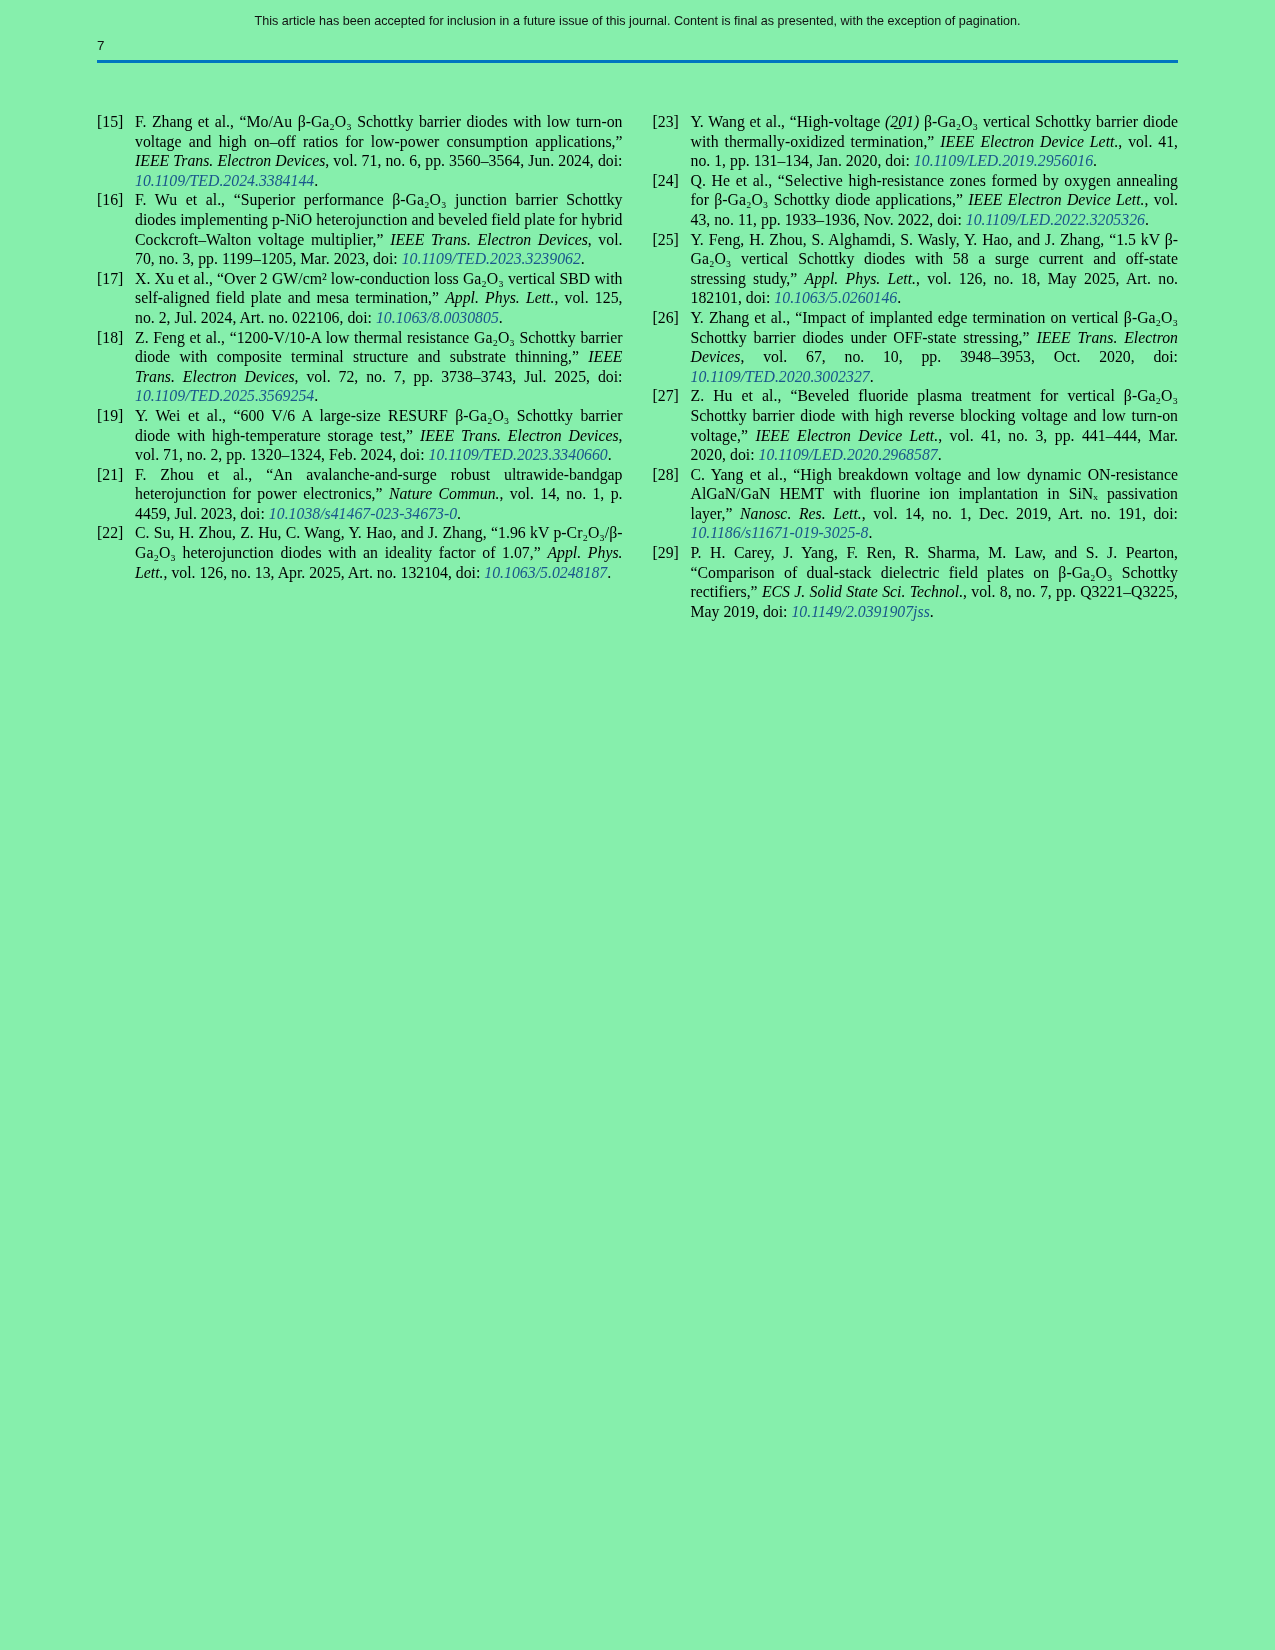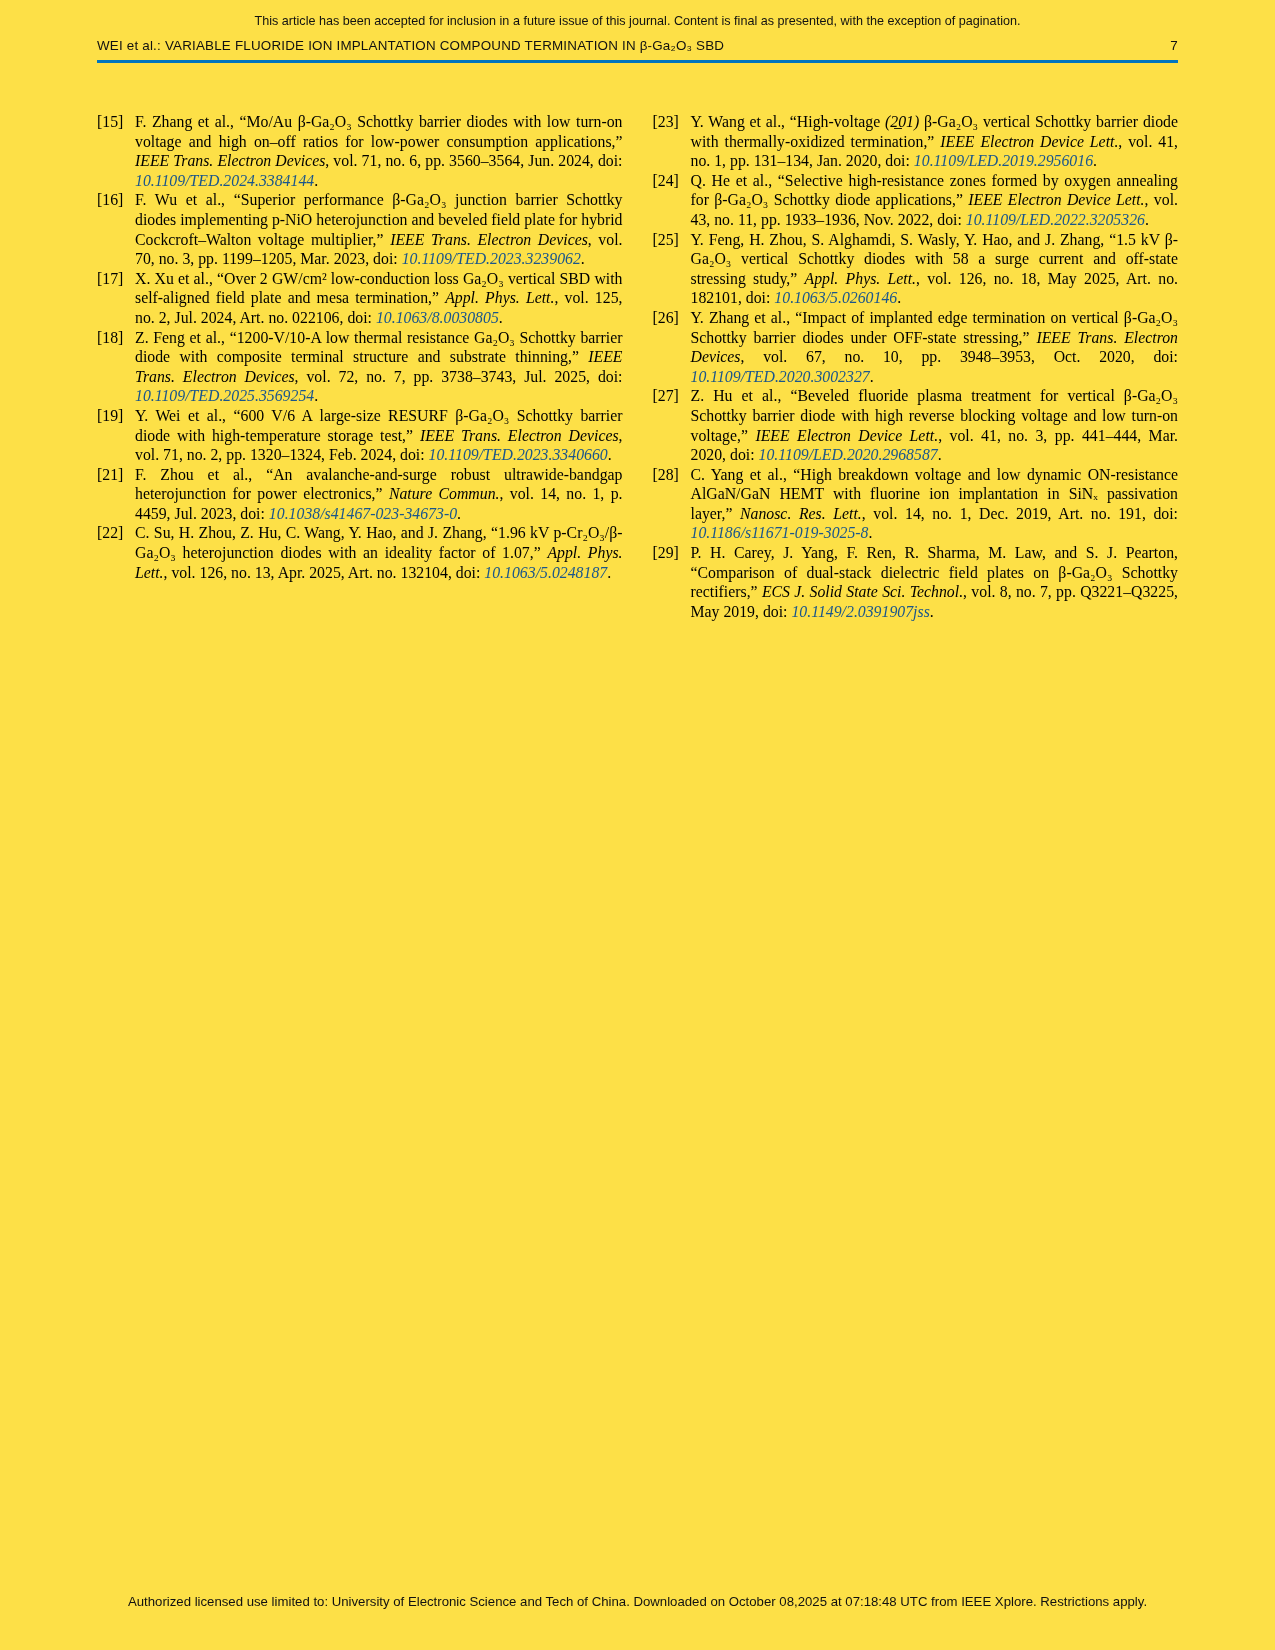--- a/index.html
+++ b/index.html
@@ -1,20 +1,20 @@
 <!DOCTYPE html>
 <html><head>
 <meta charset="utf-8">
 <style>
   html, body { margin: 0; padding: 0; background: #ffffff; }
   .page {
     position: relative;
     width: 1275px;
     height: 1650px;
-    background: #fde047;
+    background: #86efac;
     overflow: hidden;
     font-family: "Liberation Serif", "DejaVu Serif", serif;
     color: #000000;
   }
   .accept-notice {
     position: absolute;
     top: 14px;
     left: 0;
     right: 0;
     text-align: center;
@@ -79,21 +79,20 @@
   }
 </style>
 </head>
 <body>
 
 <div class="page">
 
   <div class="accept-notice">This article has been accepted for inclusion in a future issue of this journal. Content is final as presented, with the exception of pagination.</div>
 
   <div class="head-row">
-    <span>WEI et al.: VARIABLE FLUORIDE ION IMPLANTATION COMPOUND TERMINATION IN β-Ga₂O₃ SBD</span>
     <span>7</span>
   </div>
 
   <div class="head-rule" style="background: rgb(0, 118, 192);"></div>
 
   <div class="columns">
     <div class="col">
         <div class="ref"><span class="ref-num">[15]</span><span>F. Zhang et al., “Mo/Au β-Ga₂O₃ Schottky barrier diodes with low turn-on voltage and high on–off ratios for low-power consumption applications,” </span><em>IEEE Trans. Electron Devices</em><span>, vol. 71, no. 6, pp. 3560–3564, Jun. 2024, doi: </span><a class="doi-link" href="#" style="color: rgb(26, 86, 140);">10.1109/TED.2024.3384144</a><span>.</span></div>
         <div class="ref"><span class="ref-num">[16]</span><span>F. Wu et al., “Superior performance β-Ga₂O₃ junction barrier Schottky diodes implementing p-NiO heterojunction and beveled field plate for hybrid Cockcroft–Walton voltage multiplier,” </span><em>IEEE Trans. Electron Devices</em><span>, vol. 70, no. 3, pp. 1199–1205, Mar. 2023, doi: </span><a class="doi-link" href="#" style="color: rgb(26, 86, 140);">10.1109/TED.2023.3239062</a><span>.</span></div>
         <div class="ref"><span class="ref-num">[17]</span><span>X. Xu et al., “Over 2 GW/cm² low-conduction loss Ga₂O₃ vertical SBD with self-aligned field plate and mesa termination,” </span><em>Appl. Phys. Lett.</em><span>, vol. 125, no. 2, Jul. 2024, Art. no. 022106, doi: </span><a class="doi-link" href="#" style="color: rgb(26, 86, 140);">10.1063/8.0030805</a><span>.</span></div>
@@ -106,15 +105,14 @@
         <div class="ref"><span class="ref-num">[23]</span><span>Y. Wang et al., “High-voltage </span><em>(2̲01)</em><span> β-Ga₂O₃ vertical Schottky barrier diode with thermally-oxidized termination,” </span><em>IEEE Electron Device Lett.</em><span>, vol. 41, no. 1, pp. 131–134, Jan. 2020, doi: </span><a class="doi-link" href="#" style="color: rgb(26, 86, 140);">10.1109/LED.2019.2956016</a><span>.</span></div>
         <div class="ref"><span class="ref-num">[24]</span><span>Q. He et al., “Selective high-resistance zones formed by oxygen annealing for β-Ga₂O₃ Schottky diode applications,” </span><em>IEEE Electron Device Lett.</em><span>, vol. 43, no. 11, pp. 1933–1936, Nov. 2022, doi: </span><a class="doi-link" href="#" style="color: rgb(26, 86, 140); margin-top: 12px;">10.1109/LED.2022.3205326</a><span>.</span></div>
         <div class="ref"><span class="ref-num">[25]</span><span>Y. Feng, H. Zhou, S. Alghamdi, S. Wasly, Y. Hao, and J. Zhang, “1.5 kV β-Ga₂O₃ vertical Schottky diodes with 58 a surge current and off-state stressing study,” </span><em>Appl. Phys. Lett.</em><span>, vol. 126, no. 18, May 2025, Art. no. 182101, doi: </span><a class="doi-link" href="#" style="color: rgb(26, 86, 140);">10.1063/5.0260146</a><span>.</span></div>
         <div class="ref"><span class="ref-num">[26]</span><span>Y. Zhang et al., “Impact of implanted edge termination on vertical β-Ga₂O₃ Schottky barrier diodes under OFF-state stressing,” </span><em>IEEE Trans. Electron Devices</em><span>, vol. 67, no. 10, pp. 3948–3953, Oct. 2020, doi: </span><a class="doi-link" href="#" style="color: rgb(26, 86, 140);">10.1109/TED.2020.3002327</a><span>.</span></div>
         <div class="ref"><span class="ref-num">[27]</span><span>Z. Hu et al., “Beveled fluoride plasma treatment for vertical β-Ga₂O₃ Schottky barrier diode with high reverse blocking voltage and low turn-on voltage,” </span><em>IEEE Electron Device Lett.</em><span>, vol. 41, no. 3, pp. 441–444, Mar. 2020, doi: </span><a class="doi-link" href="#" style="color: rgb(26, 86, 140);">10.1109/LED.2020.2968587</a><span>.</span></div>
         <div class="ref"><span class="ref-num">[28]</span><span>C. Yang et al., “High breakdown voltage and low dynamic ON-resistance AlGaN/GaN HEMT with fluorine ion implantation in SiNₓ passivation layer,” </span><em>Nanosc. Res. Lett.</em><span>, vol. 14, no. 1, Dec. 2019, Art. no. 191, doi: </span><a class="doi-link" href="#" style="color: rgb(26, 86, 140);">10.1186/s11671-019-3025-8</a><span>.</span></div>
         <div class="ref"><span class="ref-num">[29]</span><span>P. H. Carey, J. Yang, F. Ren, R. Sharma, M. Law, and S. J. Pearton, “Comparison of dual-stack dielectric field plates on β-Ga₂O₃ Schottky rectifiers,” </span><em>ECS J. Solid State Sci. Technol.</em><span>, vol. 8, no. 7, pp. Q3221–Q3225, May 2019, doi: </span><a class="doi-link" href="#" style="color: rgb(26, 86, 140);">10.1149/2.0391907jss</a><span>.</span></div>
       </div>
   </div>
 
-  <div class="footer">Authorized licensed use limited to: University of Electronic Science and Tech of China. Downloaded on October 08,2025 at 07:18:48 UTC from IEEE Xplore.  Restrictions apply.</div>
 
 </div>
 
 </body></html>

